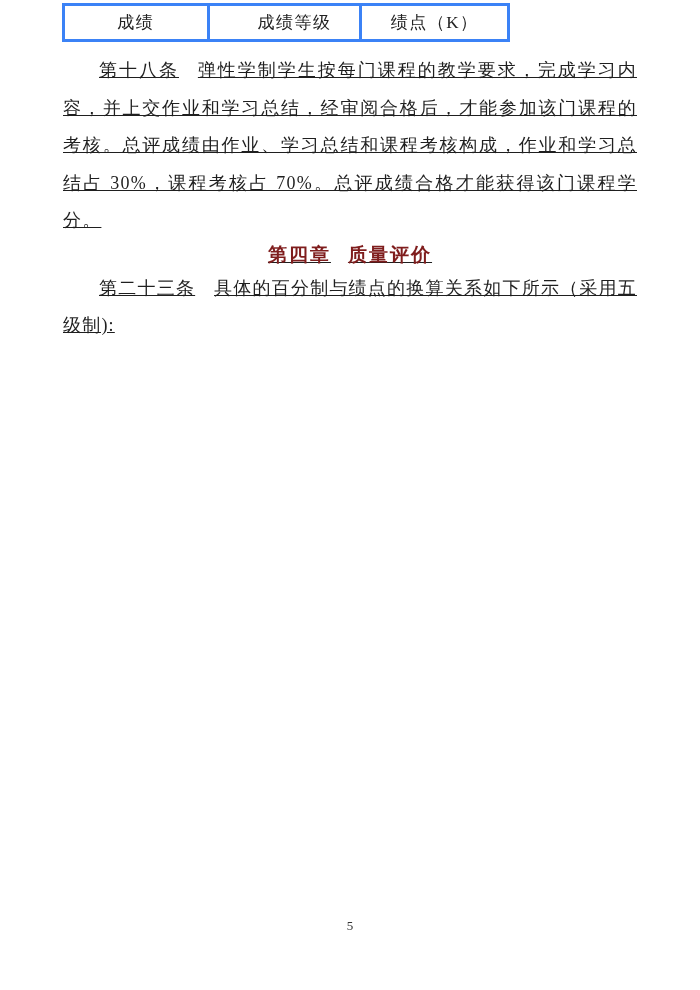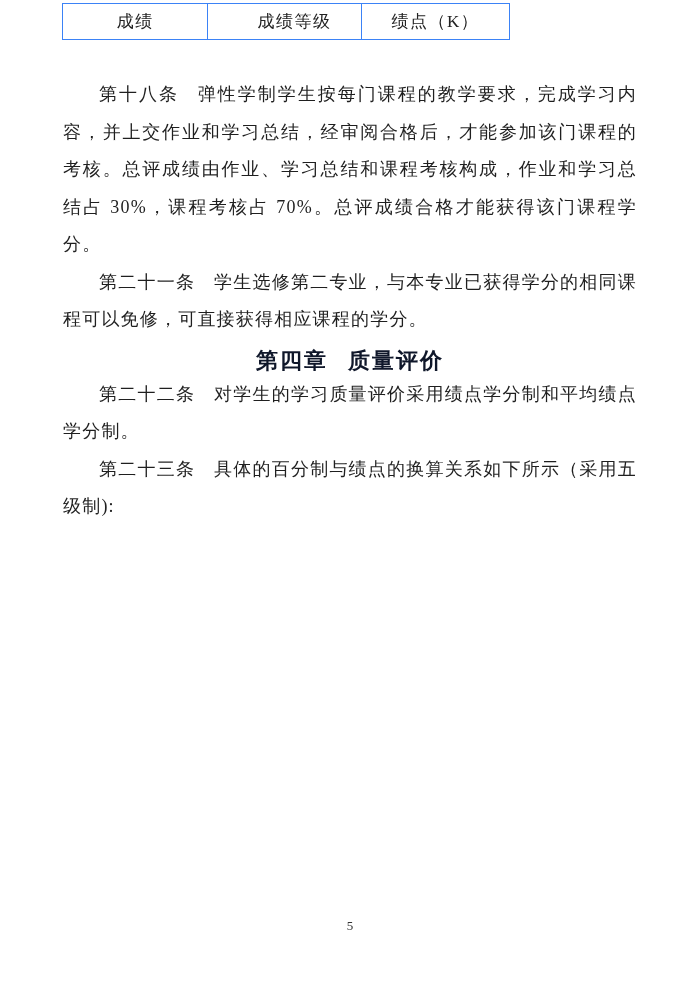--- a/index.html
+++ b/index.html
@@ -9,52 +9,53 @@
     width: 700px;
     height: 990px;
     margin: 0 auto;
     background: #ffffff;
     font-family: "Liberation Serif", serif;
     color: #1f1f1f;
     overflow: hidden;
   }
   .content {
     position: absolute;
-    top: 76px;
+    top: 52px;
     left: 63px;
     width: 574px;
+    text-decoration: underline;
   }
   p.body-par {
     font-size: 18px;
     line-height: 37.5px;
     letter-spacing: 1.2px;
     text-align: justify;
     text-indent: 2em;
   }
   .art-num {
     margin-right: 1.05em;
   }
   h2.chapter {
-    font-size: 22px;
+    font-size: 19px;
     font-weight: bold;
     text-align: center;
     line-height: 28px;
-    margin: 8px 0 1px 0;
+    margin: 1px 0 1px 0;
     letter-spacing: 2px;
-    color: #0f172a;
+    color: #7f1d1d;
   }
   .chapter-num { margin-right: 0.9em; }
   table.grade {
     border-collapse: collapse;
     width: 448px;
     margin-left: 62px;
     margin-top: 3px;
   }
   table.grade td {
-    border: 1px solid #3b82f6;
+    border: 3px solid #3b82f6;
     height: 36px;
     text-align: center;
     vertical-align: middle;
     font-size: 17px;
     letter-spacing: 1.5px;
     color: #222;
   }
   td.c1 { width: 145px; }
   td.c2 { width: 153px; padding-left: 20px; }
   td.c3 { width: 148px; }
@@ -72,25 +73,23 @@
 </head>
 <body>
 
 <div class="page">
   <div class="content">
 
     <p class="body-par"><span class="art-num">第十八条</span><span>弹性学制学生按每门课程的教学要求，完成学习内容，并上交作业和学习总结，经审阅合格后，才能参加该门课程的考核。总评成绩由作业、学习总结和课程考核构成，作业和学习总结占 30%，课程考核占 70%。总评成绩合格才能获得该门课程学分。</span></p>
 
 
 
-    <p class="body-par"><span class="art-num">第二十一条</span><span>学生选修第二专业，与本专业已获得学分的相同课程可以免修，可直接获得相应课程的学分。</span></p>
 
     <h2 class="chapter"><span class="chapter-num">第四章</span><span>质量评价</span></h2>
 
-    <p class="body-par"><span class="art-num">第二十二条</span><span>对学生的学习质量评价采用绩点学分制和平均绩点学分制。</span></p>
 
     <p class="body-par"><span class="art-num">第二十三条</span><span>具体的百分制与绩点的换算关系如下所示（采用五级制):</span></p>
   </div>
 
   <table class="grade">
     <tbody>
       <tr>
         <td class="c1">成绩</td>
         <td class="c2">成绩等级</td>
         <td class="c3">绩点（K）</td>

